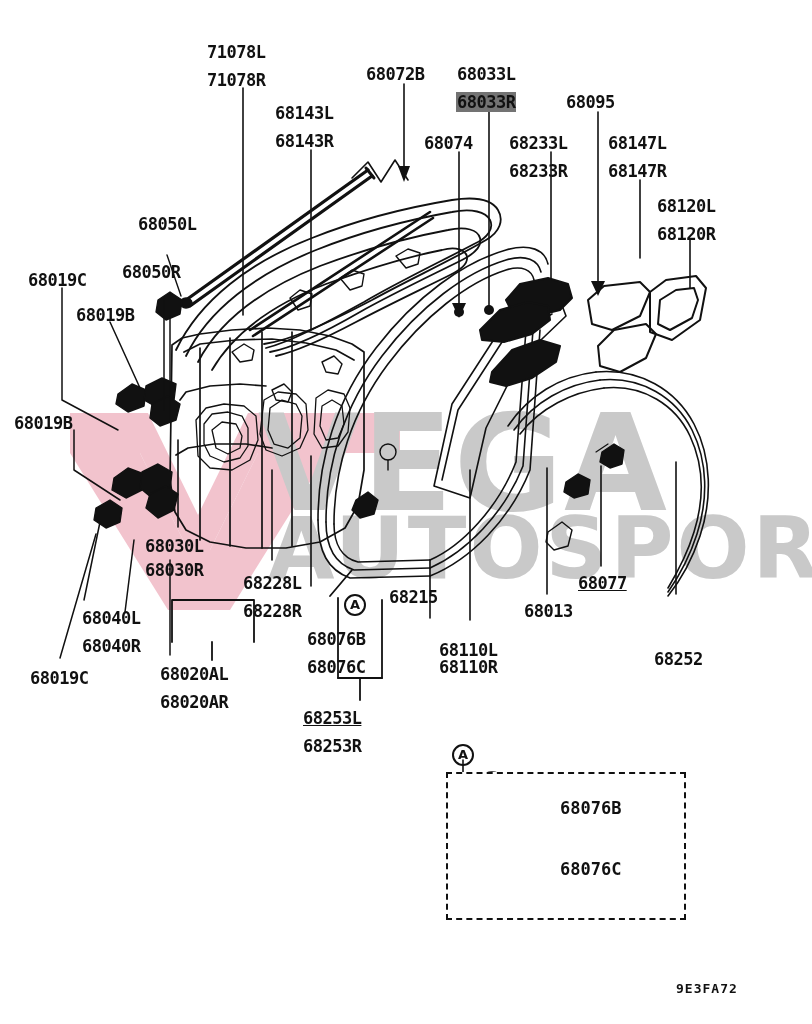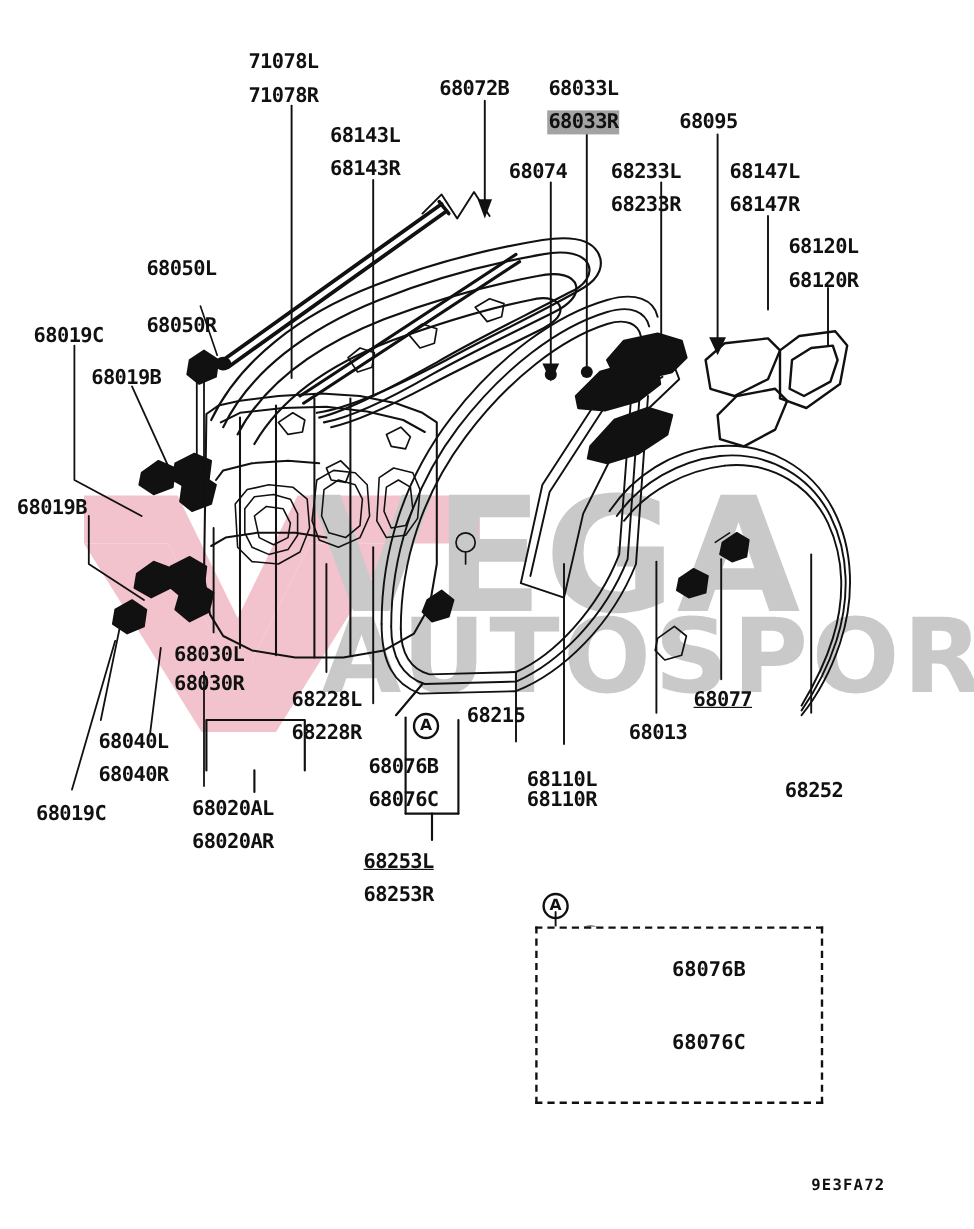--- a/index.html
+++ b/index.html
@@ -64,21 +64,21 @@
     position: absolute;
     z-index: 6;
     font-family: "DejaVu Sans Mono", "Liberation Mono", monospace;
     font-size: 17px;
     font-weight: bold;
     color: #111111;
     white-space: nowrap;
     letter-spacing: -0.5px;
   }
   .lbl.hl {
-    background: #a3a3a3;
+    background: #737373;
     padding: 0 1px;
   }
   .circA {
     position: absolute;
     z-index: 6;
     width: 22px;
     height: 22px;
     border: 2px solid #111;
     border-radius: 50%;
     box-sizing: border-box;
@@ -382,21 +382,21 @@
       <div class="lbl" style="left: 457px; top: 64px;">68033L</div>
       <div class="lbl hl" style="left: 456px; top: 92px;">68033R</div>
       <div class="lbl" style="left: 566px; top: 92px;">68095</div>
       <div class="lbl" style="left: 424px; top: 133px;">68074</div>
       <div class="lbl" style="left: 509px; top: 133px;">68233L</div>
       <div class="lbl" style="left: 509px; top: 161px;">68233R</div>
       <div class="lbl" style="left: 608px; top: 133px;">68147L</div>
       <div class="lbl" style="left: 608px; top: 161px;">68147R</div>
       <div class="lbl" style="left: 657px; top: 196px;">68120L</div>
       <div class="lbl" style="left: 657px; top: 224px;">68120R</div>
-      <div class="lbl" style="left: 122px; top: 214px; text-align: center;">68050L</div>
+      <div class="lbl" style="left: 138px; top: 214px; text-align: center;">68050L</div>
       <div class="lbl" style="left: 122px; top: 242px; margin-top: 20px;">68050R</div>
       <div class="lbl" style="left: 28px; top: 270px;">68019C</div>
       <div class="lbl" style="left: 76px; top: 305px;">68019B</div>
       <div class="lbl" style="left: 14px; top: 413px;">68019B</div>
       <div class="lbl" style="left: 145px; top: 536px;">68030L</div>
       <div class="lbl" style="left: 145px; top: 560px;">68030R</div>
       <div class="lbl" style="left: 243px; top: 573px;">68228L</div>
       <div class="lbl" style="left: 243px; top: 601px;">68228R</div>
       <div class="lbl" style="left: 389px; top: 587px;">68215</div>
       <div class="lbl" style="left: 524px; top: 601px;">68013</div>

